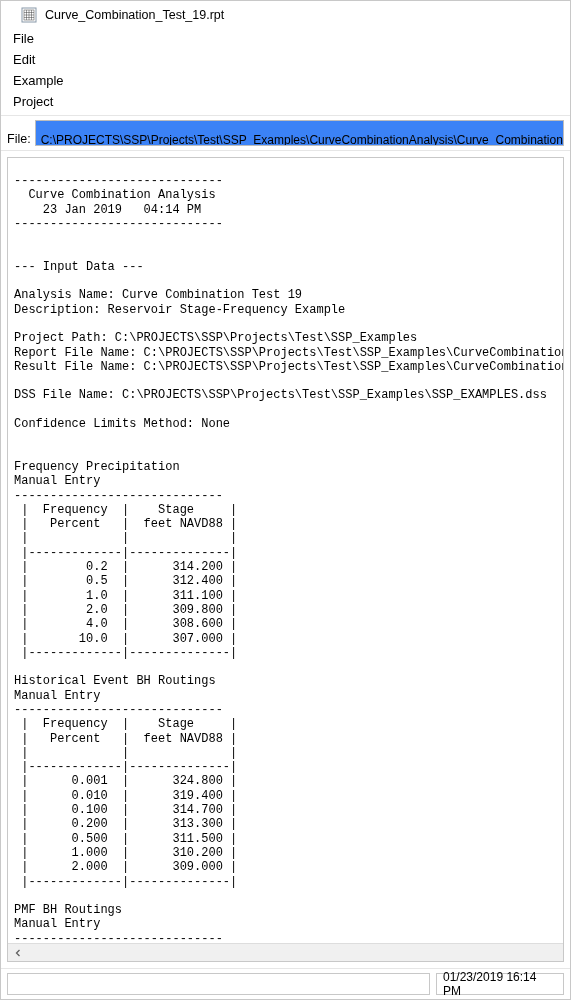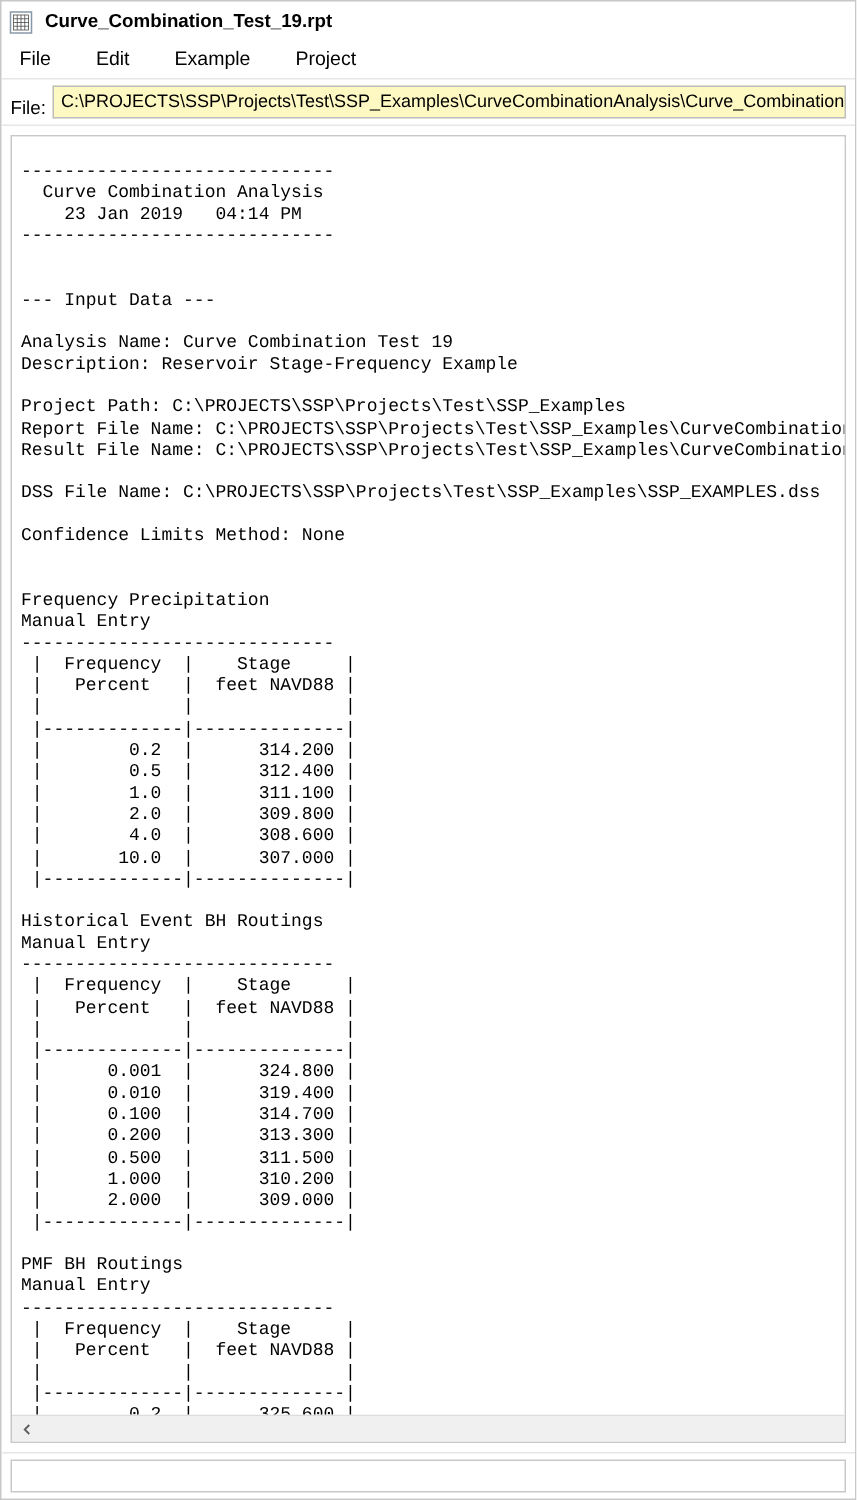--- a/index.html
+++ b/index.html
@@ -16,61 +16,61 @@
   .window {
     width: 571px;
     height: 1000px;
     border: 1px solid #c8c8c8;
     display: flex;
     flex-direction: column;
     background: #fff;
   }
   .titlebar {
     display: flex;
-    align-items: flex-start;
-    padding: 6px 8px 4px 5px;
+    align-items: center;
+    padding: 6px 8px 4px 20px;
     gap: 8px;
-    font-weight: bold;
   }
   .title-icon {
     width: 16px;
     height: 16px;
     flex-shrink: 0;
   }
   .title-text {
     font-size: 12.5px;
     color: #000;
   }
   .menubar {
     display: flex;
     padding: 2px 6px 4px 6px;
-    gap: 18px;
+    gap: 2px;
     border-bottom: 1px solid #e6e6e6;
+    flex-direction: column;
   }
   .menu-item {
     padding: 2px 6px;
     font-size: 13px;
     color: #000;
     cursor: default;
   }
   .filebar {
     display: flex;
     align-items: flex-end;
     padding: 4px 6px;
     gap: 4px;
     border-bottom: 1px solid #e6e6e6;
   }
   .file-label {
     font-size: 12.5px;
   }
   .file-input {
     flex: 1;
     border: 1px solid #bdbdbd;
-    background: #fef9c3;
-    padding: 2px 5px;
+    background: #3b82f6;
+    padding: 12px 5px;
     font-size: 12px;
     font-family: inherit;
     height: 22px;
     white-space: nowrap;
     overflow: hidden;
   }
   .report-wrap {
     flex: 1;
     margin: 6px;
     border: 1px solid #c8c8c8;
@@ -234,15 +234,16 @@
         <svg width="8" height="8" viewBox="0 0 8 8">
             <path d="M5.5 1 L2.5 4 L5.5 7" fill="none" stroke="#606060" stroke-width="1.3"></path>
           </svg>
       </div>
       <div class="hscroll-track"></div>
     </div>
   </div>
 
   <div class="statusbar">
     <div class="status-cell status-flex"></div>
+    <div class="status-cell status-fixed">01/23/2019 16:14 PM</div>
   </div>
 
 </div>
 
 </body></html>

